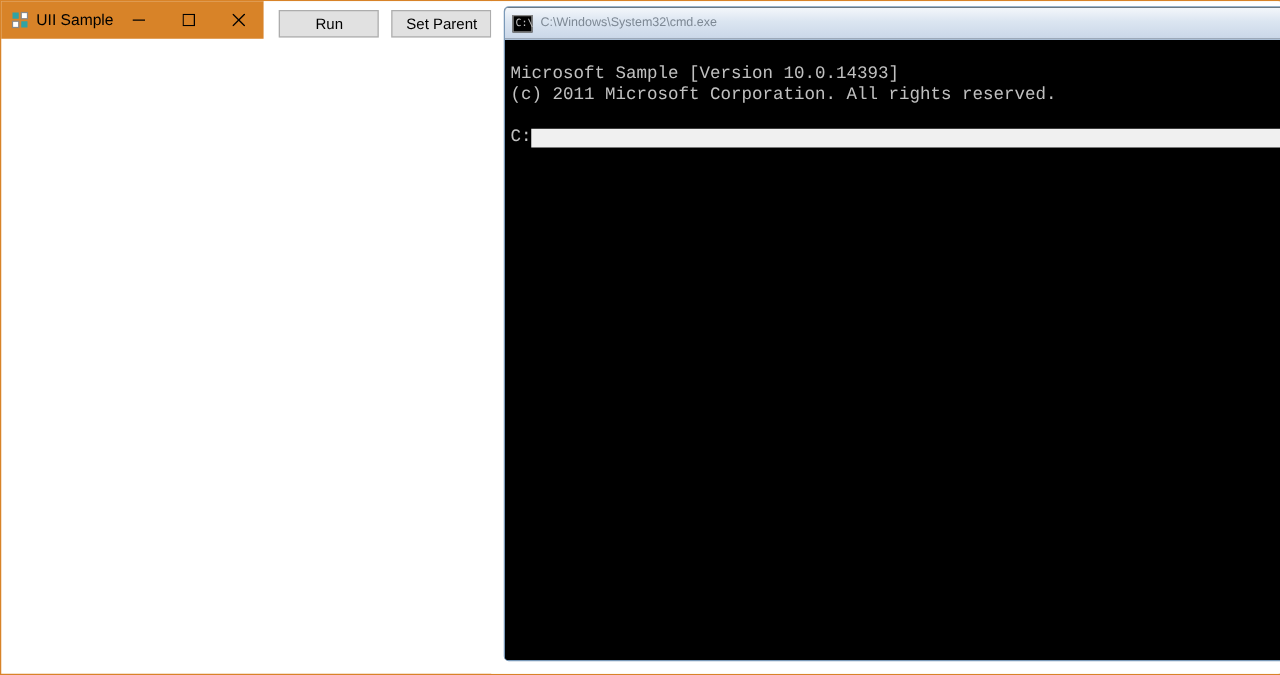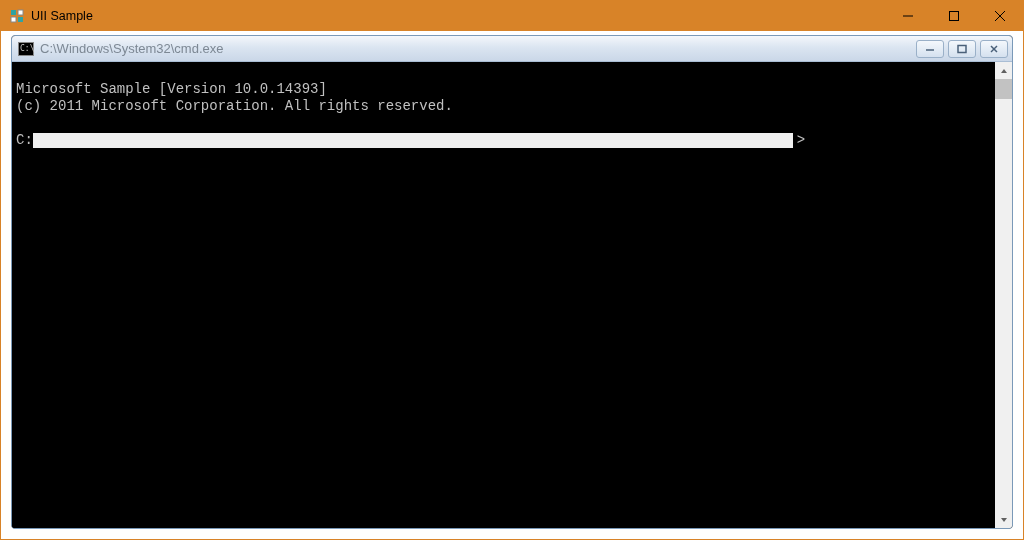--- a/index.html
+++ b/index.html
@@ -14,21 +14,21 @@
       width: 1024px;
       height: 540px;
       overflow: hidden;
     }
     .outer-window {
       width: 1024px;
       height: 540px;
       border: 1px solid #d88328;
       background: #fff;
       display: flex;
-      flex-direction: column;
+      flex-direction: row;
     }
     
     .outer-titlebar {
       height: 30px;
       background: #d88328;
       display: flex;
       align-items: center;
       color: #000;
     }
     .outer-titlebar .app-icon {
@@ -113,21 +113,21 @@
       color: #c0c0c0;
       font-size: 8px;
       font-family: Consolas, monospace;
       line-height: 12px;
       text-align: left;
       padding-left: 1px;
       margin-right: 6px;
     }
     .cmd-titlebar .cmd-title-text {
       flex: 0 0 auto;
-      font-size: 13px;
+      font-size: 10px;
       color: #7d8894;
       text-align: center;
     }
     .cmd-titlebar .spacer {
       flex: 1;
     }
     .cmd-winbtn {
       width: 28px;
       height: 18px;
       margin-right: 4px;
@@ -232,20 +232,24 @@
         </svg>
     </div>
     <div class="win-btn" title="Close">
       <svg width="10" height="10" viewBox="0 0 10 10">
           <line x1="0" y1="0" x2="10" y2="10"></line>
           <line x1="10" y1="0" x2="0" y2="10"></line>
         </svg>
     </div>
   </div>
 
+  <div class="toolbar">
+    <button>Run</button>
+    <button>Set Parent</button>
+  </div>
 
   <div class="client-area">
     <div class="cmd-window">
       <div class="cmd-titlebar">
         <span class="cmd-icon">C:\</span>
         <span class="cmd-title-text">C:\Windows\System32\cmd.exe</span>
         <span class="spacer"></span>
         <div class="cmd-winbtn">
           <svg width="10" height="10" viewBox="0 0 10 10">
               <line x1="1" y1="6" x2="9" y2="6"></line>

